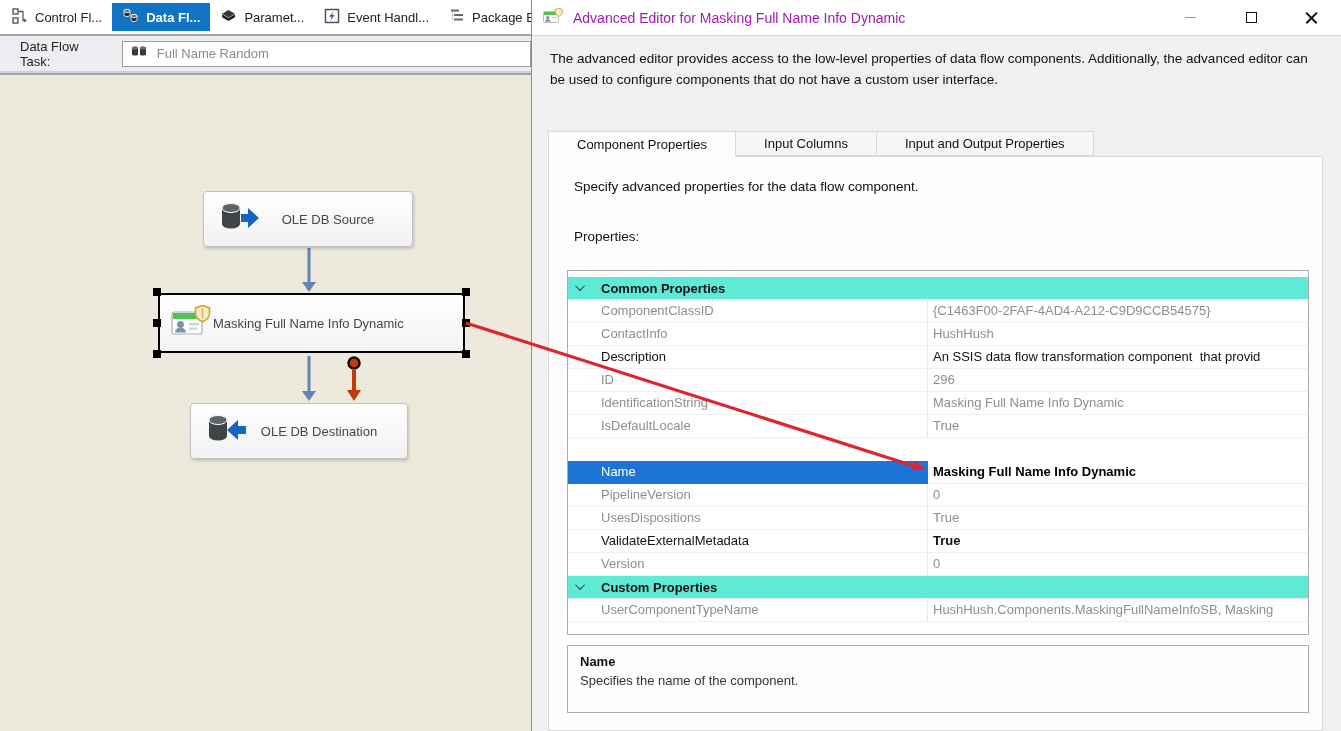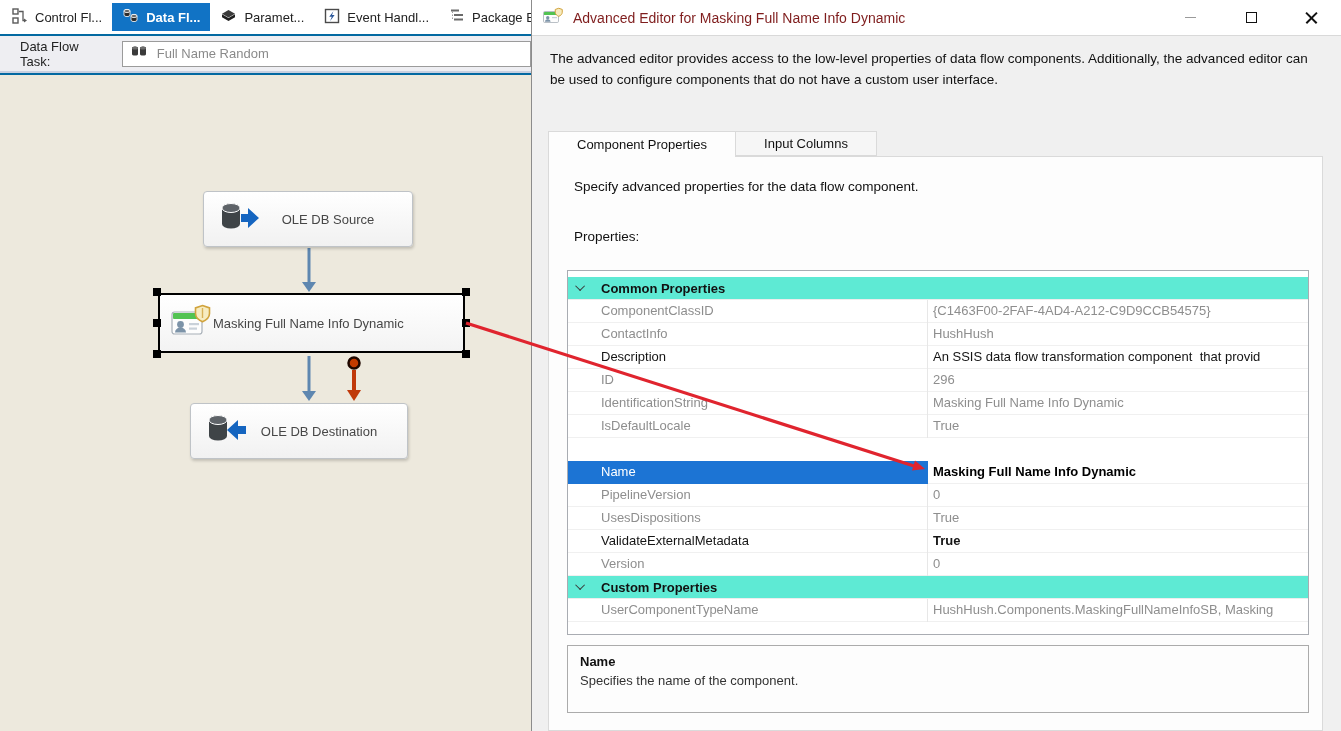--- a/index.html
+++ b/index.html
@@ -1,20 +1,20 @@
 <!DOCTYPE html>
 <html><head>
 <meta charset="utf-8">
 <style>
   * { margin:0; padding:0; box-sizing:border-box; }
   html,body { width:1341px; height:731px; overflow:hidden; }
   body { font-family:"Liberation Sans","DejaVu Sans",sans-serif; font-size:13px; color:#1a1a1a; background:#fff; position:relative; }
 
   
-  .designer { position:absolute; left:0; top:0; width:531px; height:731px; background:#0369a1; }
+  .designer { position:absolute; left:0; top:0; width:531px; height:731px; background:#a3a3a3; }
   .doc-tabs { position:absolute; left:0; top:0; width:531px; height:34px; background:#fff; display:flex; align-items:flex-start; padding-left:2px; }
   .doc-tab { display:inline-flex; align-items:center; gap:7px; height:28px; margin-top:3px; padding:0 10px; color:#222; white-space:nowrap; cursor:default; }
   .doc-tab.active { background:#1173C5; color:#fff;font-weight:bold; }
   .doc-tab svg { flex:0 0 auto; }
   .toolbar { position:absolute; left:0; top:36px; width:531px; height:37px; background:#EEEEF2; border-bottom:2px solid #C9D0E0; display:flex; align-items:center; }
   .toolbar-label { margin-left:20px; color:#222; }
   .combo { margin-left:14px; width:430px; height:26px; background:#fff; border:1px solid #9B9B9B; display:flex; align-items:center; gap:9px; padding-left:7px; }
   .combo-text { color:#8A8A8A; }
 
   .canvas { position:absolute; left:0; top:75px; width:531px; height:656px; background:#EDE9DD; }
@@ -25,21 +25,21 @@
   .node-source { left:203px; top:116px; width:210px; height:56px; }
   .node-dest   { left:190px; top:328px; width:218px; height:56px; }
   .node-masking-outer { position:absolute; left:158px; top:218px; width:307px; height:60px; }
   .node-masking { position:absolute; left:0; top:0; width:307px; height:60px; background:linear-gradient(#ffffff,#f3f3f3); border:2px solid #000; border-radius:2px; display:flex; align-items:center; color:#474747; }
   .handle { position:absolute; width:8px; height:8px; background:#000; }
 
   
   .dialog { position:absolute; left:531px; top:0; width:810px; height:731px; background:#F0F0F0; border-left:1px solid #8C8C8C; }
   .titlebar { position:absolute; left:0; top:0; width:810px; height:36px; background:#fff; border-bottom:1px solid #D9D9D9; display:flex; align-items:center; }
   .titlebar .ticon { margin-left:11px; }
-  .title-text { margin-left:9px; font-size:14px; color:#7f1d1d; }
+  .title-text { margin-left:9px; font-size:14px; color:#a21caf; }
   .winbtn { position:absolute; top:0; width:44px; height:35px; display:flex; align-items:center; justify-content:center; }
   .wb-min { left:636px; } .wb-max { left:697px; } .wb-close { left:757px; }
   .glyph-min { width:11px; height:0; border-top:1px solid #9a9a9a; }
   .glyph-max { width:11px; height:11px; border:1px solid #111; }
   .glyph-close { position:relative; width:13px; height:13px; }
   .glyph-close::before,.glyph-close::after { content:""; position:absolute; left:-1px; top:6px; width:15px; height:1.6px; background:#111; }
   .glyph-close::before { transform:rotate(45deg); } .glyph-close::after { transform:rotate(-45deg); }
 
   .dlg-desc { position:absolute; left:18px; top:48px; width:762px; line-height:21px; font-size:13.5px; color:#111; }
 
@@ -230,20 +230,21 @@
     <div class="winbtn wb-close">
         <div class="glyph-close"></div>
       </div>
   </div>
 
   <div class="dlg-desc">The advanced editor provides access to the low-level properties of data flow components. Additionally, the advanced editor can be used to configure components that do not have a custom user interface.</div>
 
   <div class="dlg-tabs">
     <div class="dlg-tab active">Component Properties</div>
     <div class="dlg-tab">Input Columns</div>
+    <div class="dlg-tab">Input and Output Properties</div>
   </div>
 
   <div class="tabpage"></div>
   <div class="subtitle">Specify advanced properties for the data flow component.</div>
   <div class="props-label">Properties:</div>
 
   <div class="grid">
     <div class="g-row g-group" style="top:6px">
       <span class="chev"></span>
       <span class="gname">Common Properties</span>

